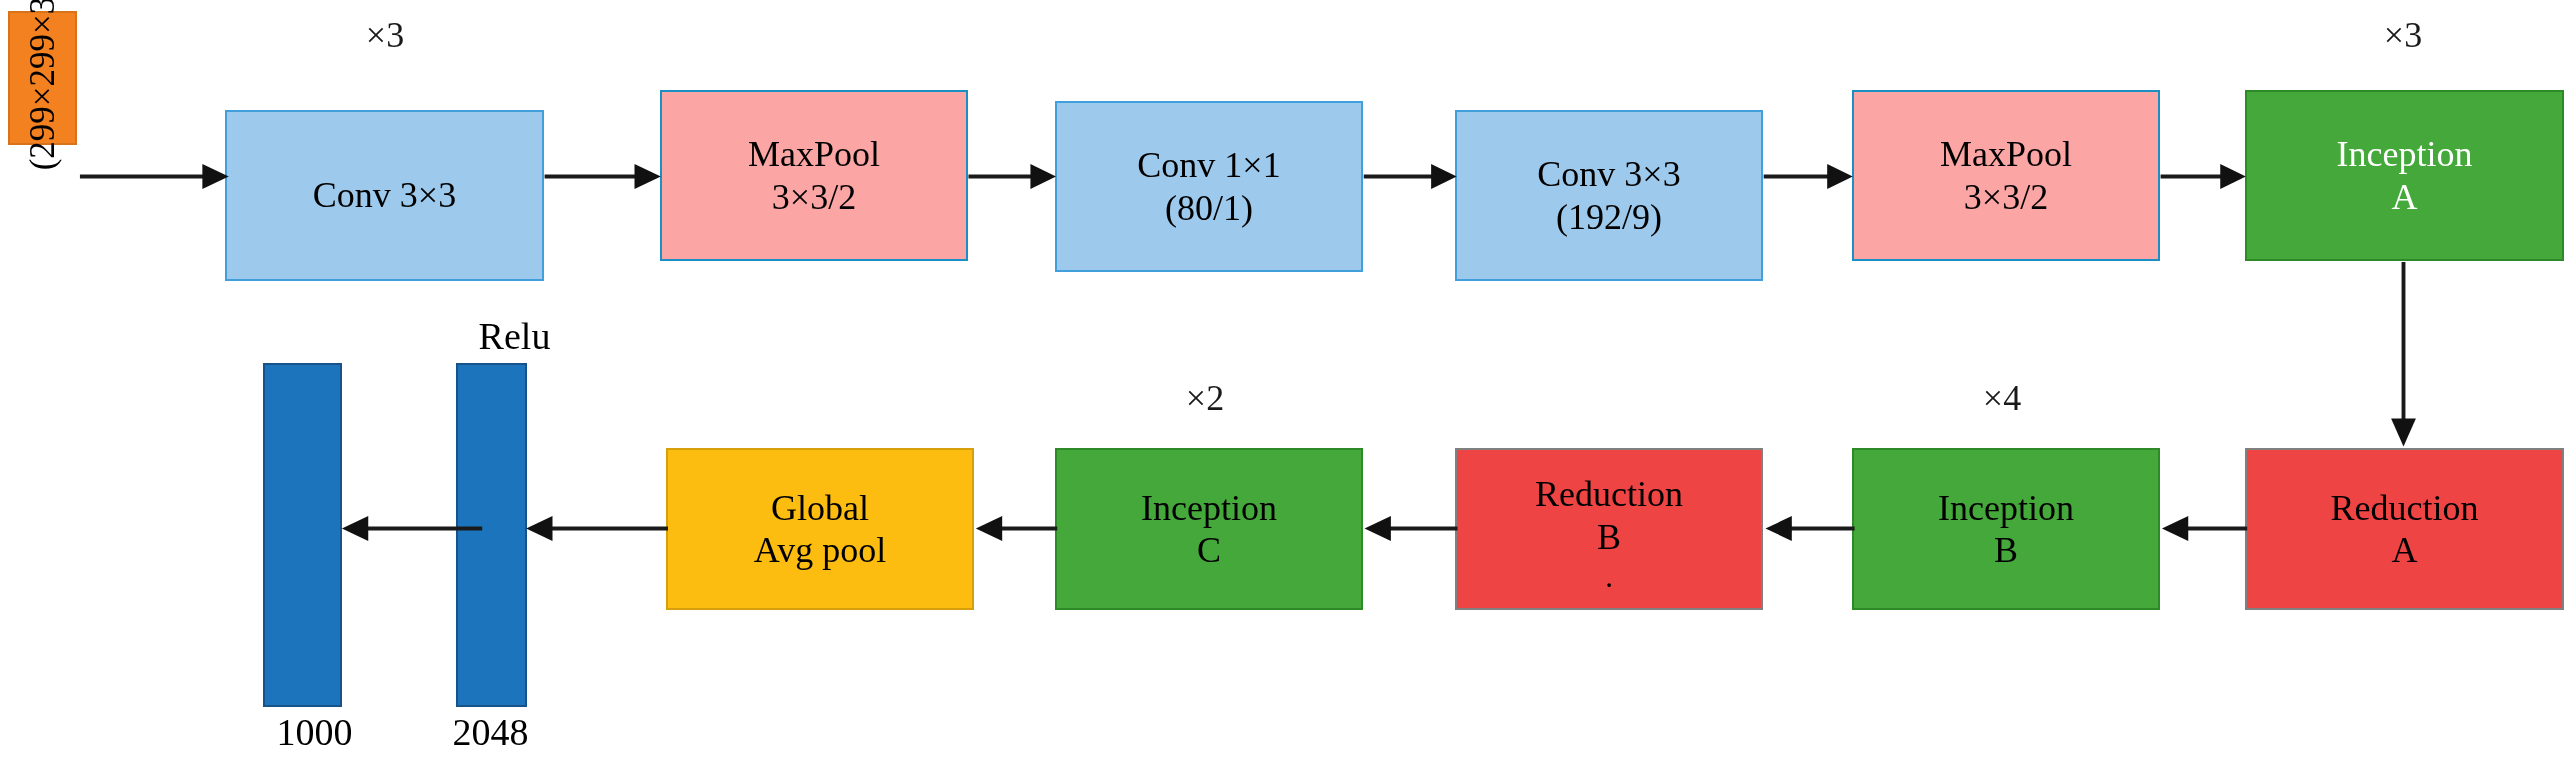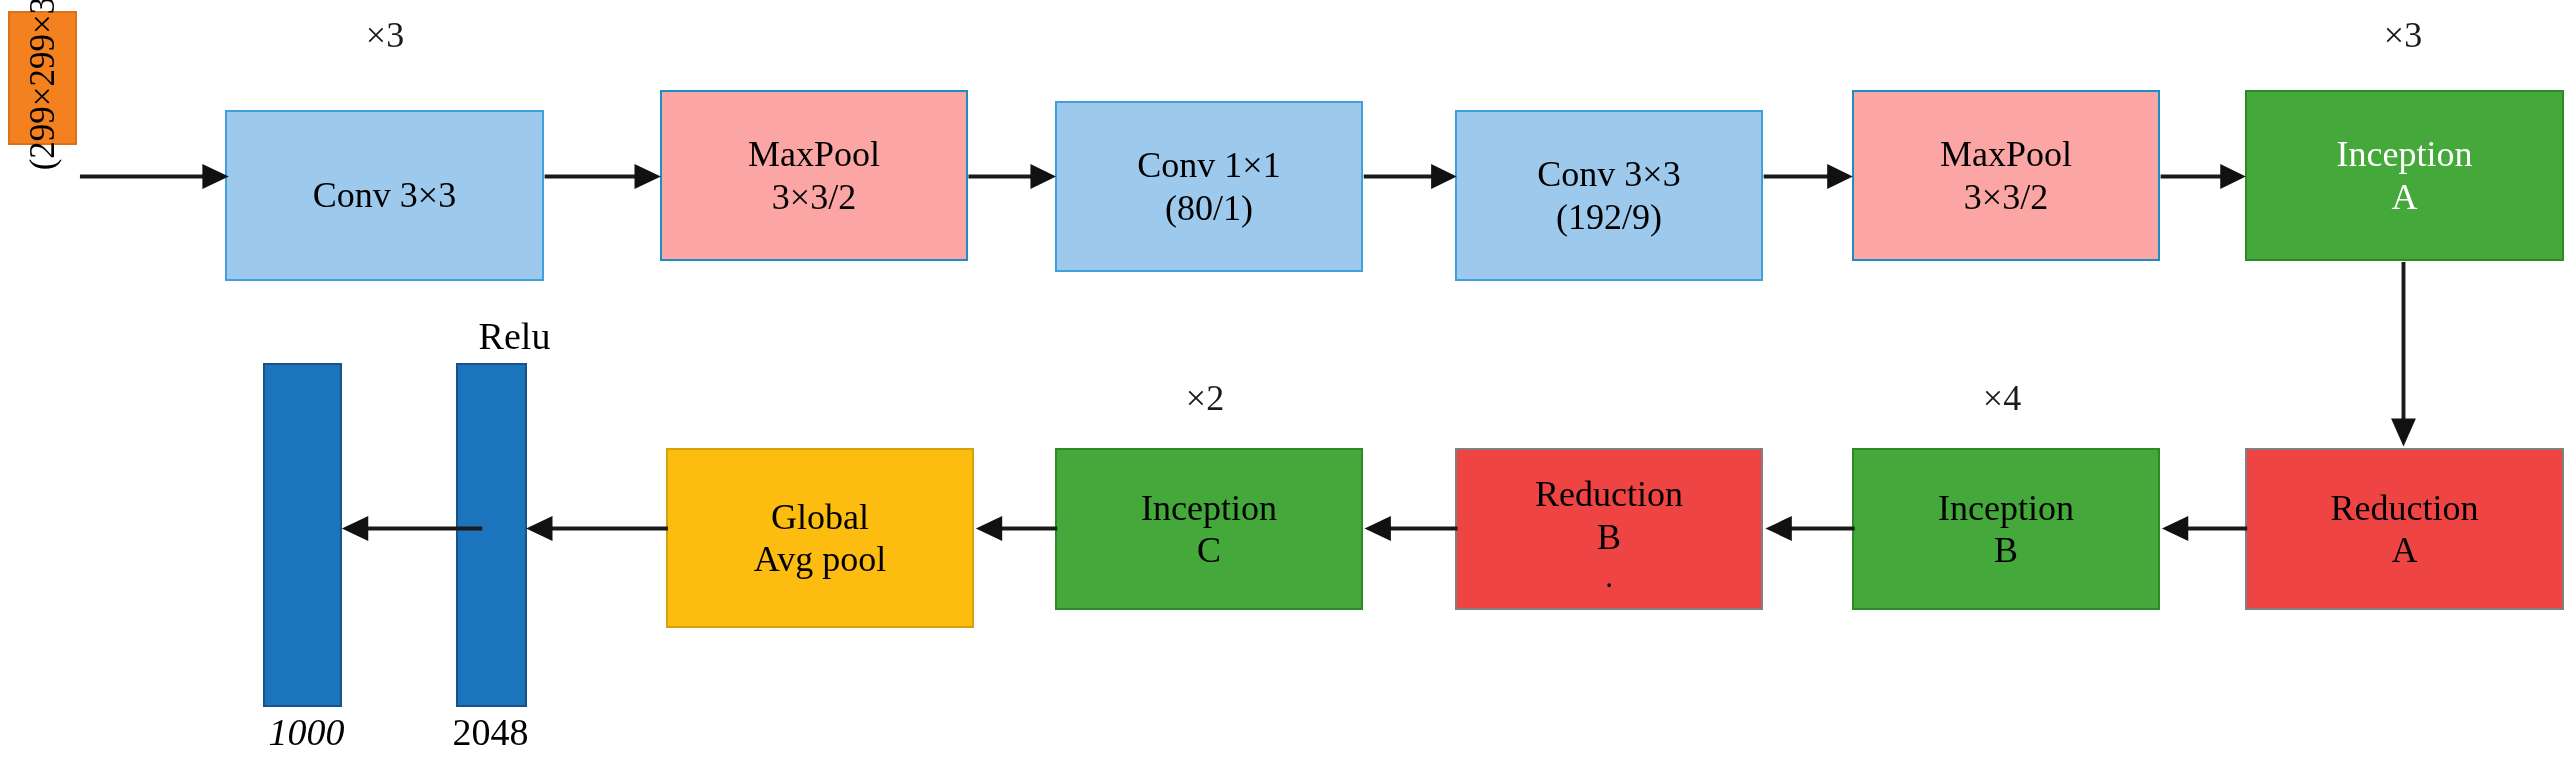--- a/index.html
+++ b/index.html
@@ -134,31 +134,31 @@
     <span class="ln">B</span>
     <span class="ln dot-mark">.</span>
   </div>
 
   <div class="mult" style="left:1111px; top:377px; width:188px;">×2</div>
   <div class="node fill-green" style="left:1055px; top:448px; width:308px; height:162px;">
     <span class="ln">Inception</span>
     <span class="ln">C</span>
   </div>
 
-  <div class="node fill-amber" style="left:666px; top:448px; width:308px; height:180px;">
+  <div class="node fill-amber" style="left:666px; top:448px; width:308px; height:162px;">
     <span class="ln">Global</span>
     <span class="ln">Avg pool</span>
   </div>
 
   <div class="cap" style="left:428px; top:314px; width:173px;">Relu</div>
   <div class="node fill-darkblue" style="left:456px; top:363px; width:71px; height:344px;"></div>
   <div class="cap" style="left:404px; top:710px; width:173px;font-family:Liberation Serif, serif;">2048</div>
 
   <div class="node fill-darkblue" style="left:263px; top:363px; width:79px; height:344px;"></div>
-  <div class="cap" style="left:236px; top:710px; width:141px;font-style:italic;">1000</div>
+  <div class="cap" style="left:244px; top:710px; width:141px;">1000</div>
 
   <div class="edge" style="left:79px; top:161px;">
     <svg width="153" height="31" viewBox="0 0 195 40">
       <line x1="0" y1="20" x2="160" y2="20" stroke="#1a1a1a" stroke-width="5"></line>
       <polygon points="158,4 192,20 158,36" fill="#111111"></polygon>
     </svg>
   </div>
 
   <div class="edge" style="left:544px; top:161px;">
     <svg width="119" height="31" viewBox="0 0 152 40">

